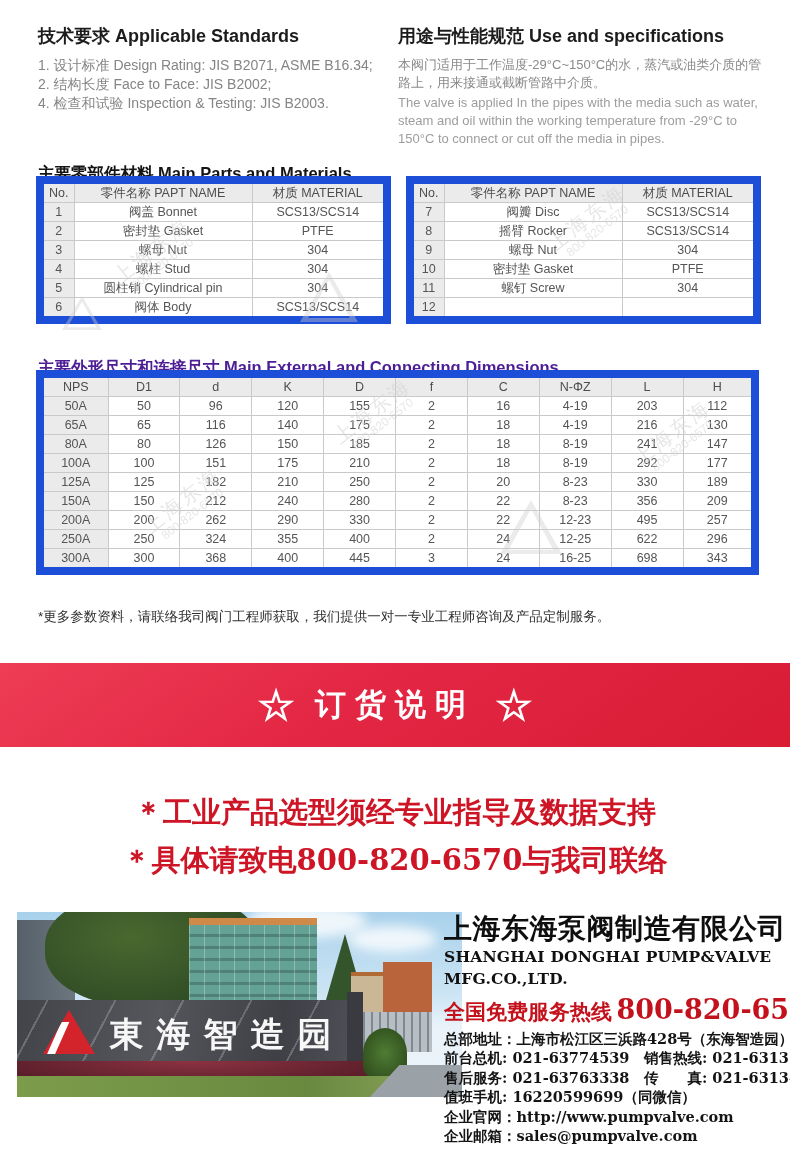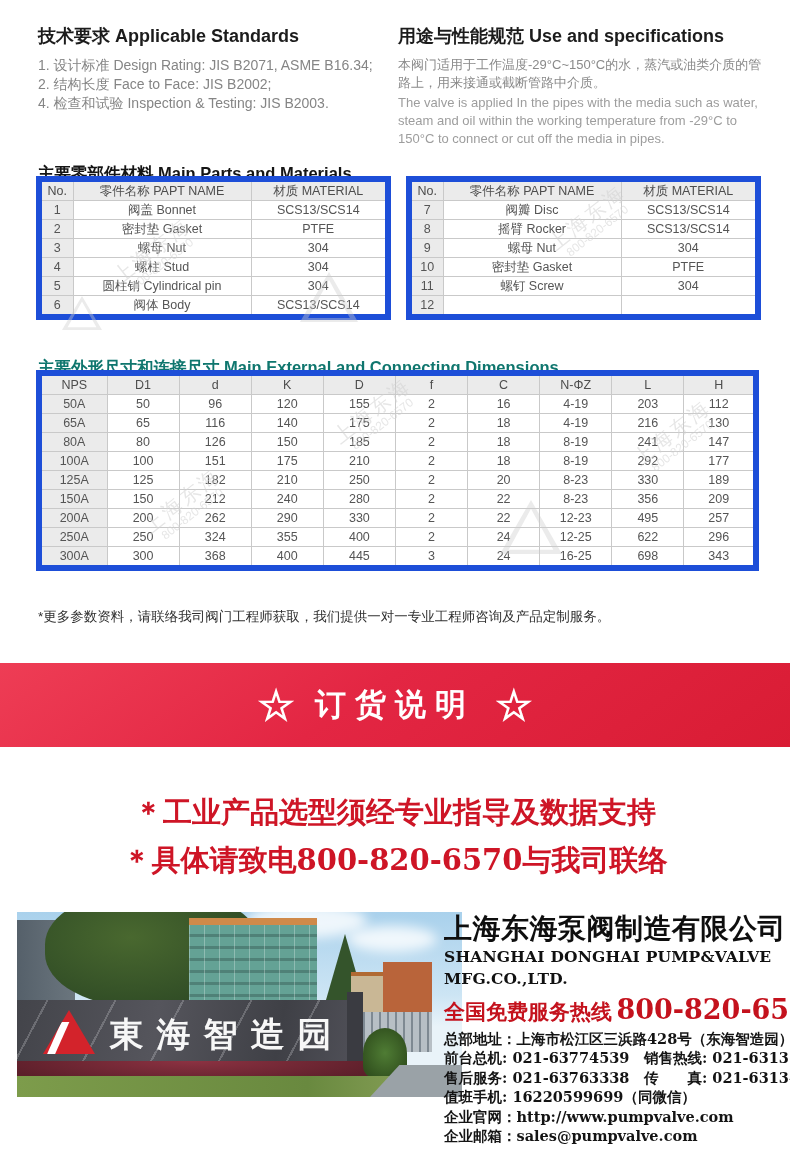--- a/index.html
+++ b/index.html
@@ -9,27 +9,27 @@
   
   .sec-standards{position:absolute;left:38px;top:24px;width:352px;}
   .sec-usage{position:absolute;left:398px;top:24px;width:376px;}
   .sec-title{font-size:18px;font-weight:bold;color:#1c1c1c;margin:0 0 8px 0;}
   .std-item{font-size:14px;color:#858585;line-height:19px;}
   .usage-cn{font-size:13px;color:#8a8a8a;line-height:18px;margin-bottom:2px;}
   .usage-en{font-size:13px;color:#9d9d9d;line-height:18px;}
 
   
   .h-parts{position:absolute;left:38px;top:149px;font-size:16.5px;font-weight:bold;color:#151515;}
-  .h-dims{position:absolute;left:38px;top:343px;font-size:16.5px;font-weight:bold;color:#0f766e;}
+  .h-dims{position:absolute;left:38px;top:343px;font-size:16.5px;font-weight:bold;color:#4c1d95;}
 
   
   table.spec{border-collapse:collapse;background:#fff;table-layout:fixed;}
   table.spec th,table.spec td{border:1px solid #c9c9c9;font-size:12.5px;color:#555;
         text-align:center;height:18px;padding:0 2px;font-weight:normal;overflow:hidden;white-space:nowrap;}
-  table.spec{border:6px solid #1d4ed8;}
+  table.spec{border:8px solid #1d4ed8;}
   table.spec th{background:#ebebeb;color:#4d4d4d;}
   .parts-left{position:absolute;left:36px;top:176px;width:355px;}
   .parts-right{position:absolute;left:406px;top:176px;width:355px;}
   .parts-left col.c-no,.parts-right col.c-no{width:34px;}
   .parts-left col.c-name,.parts-right col.c-name{width:178px;}
   .parts-left td:first-child,.parts-right td:first-child{background:#ebebeb;}
   .dims{position:absolute;left:36px;top:370px;width:723px;}
   .dims col.c-nps{width:68px;}
   .dims th{background:#fff;}
   .dims th:first-child{background:#ebebeb;}

